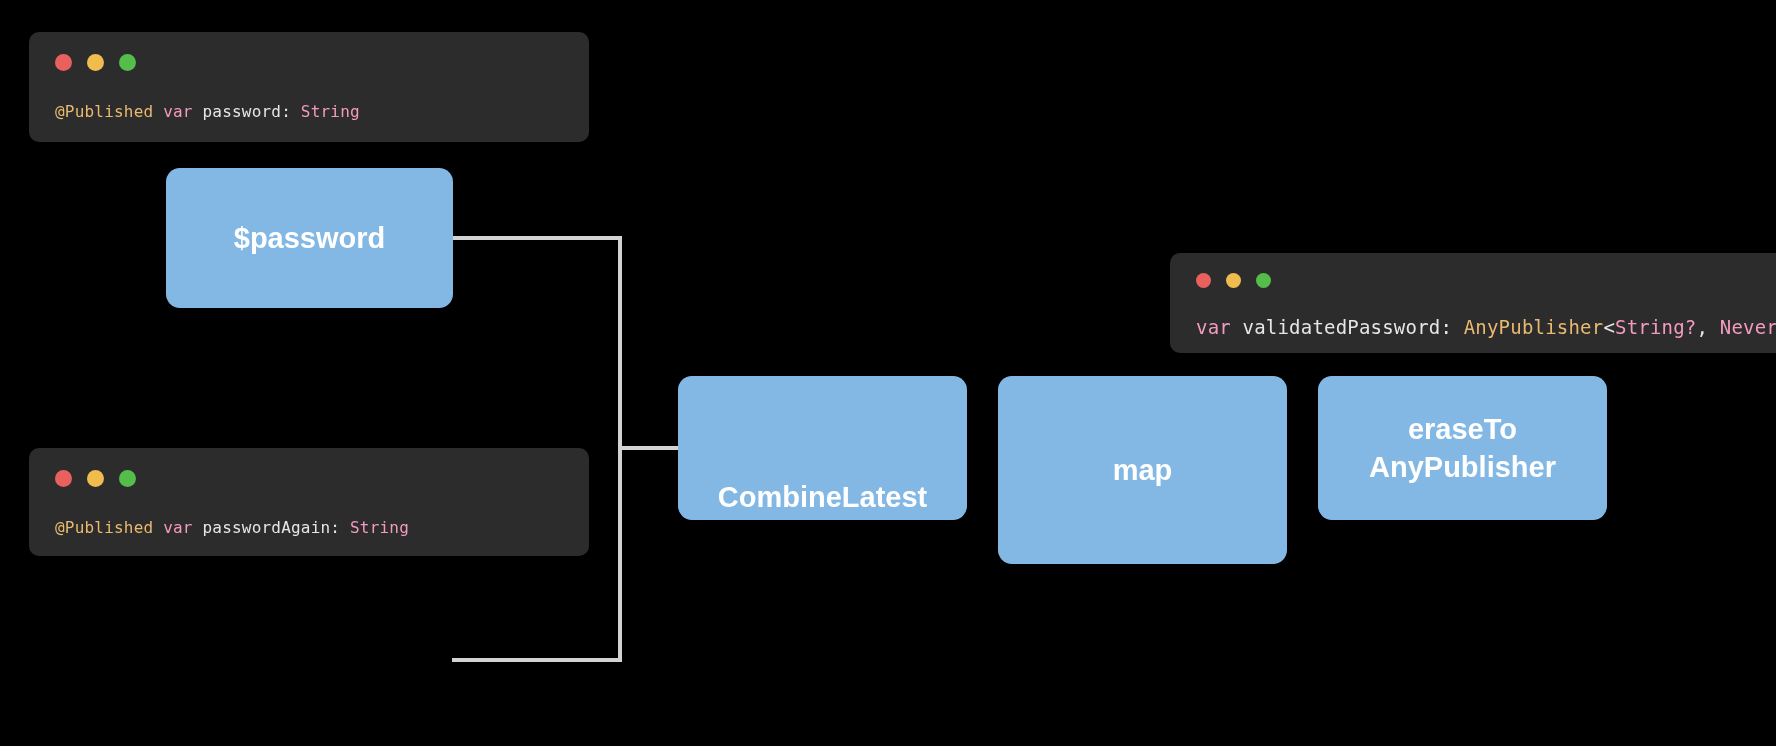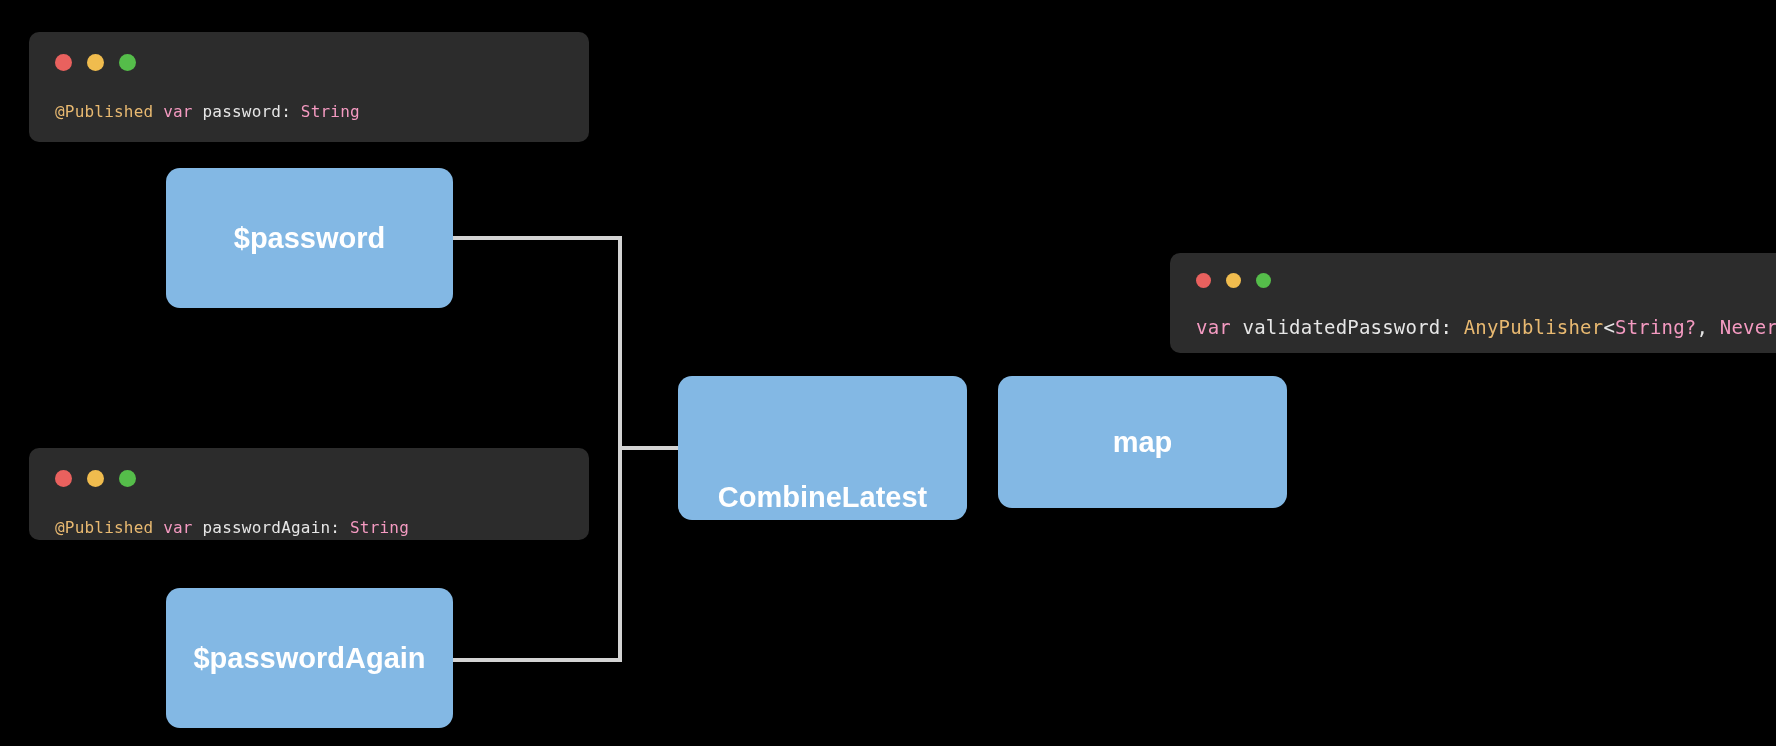--- a/index.html
+++ b/index.html
@@ -54,21 +54,21 @@
   .tok-kw    { color: #f49ac1; }
   .tok-plain { color: #e6e6e6; }
   .tok-type  { color: #f49ac1; }
   .tok-class { color: #e8b971; }
   .tok-punct { color: #e6e6e6; }
 
   
   #code-password       { left: 29px;   top: 32px;  width: 560px; height: 110px; }
   #code-password .code-line       { top: 70px; }
   
-  #code-password-again { left: 29px;   top: 448px; width: 560px; height: 92px; }
+  #code-password-again { left: 29px;   top: 448px; width: 560px; height: 108px; }
   #code-password-again .code-line { top: 70px; }
   
   #code-validated      { left: 1170px; top: 253px; width: 640px; height: 100px; }
   #code-validated .titlebar       { top: 20px; }
   #code-validated .dot            { width: 15px; height: 15px; }
   #code-validated .code-line      { top: 63px; font-size: 19px; }
 
   
   .node {
     position: absolute;
@@ -81,21 +81,21 @@
     color: #ffffff;
     font-weight: bold;
     font-size: 29px;
     line-height: 1.32;
     box-sizing: border-box;
     padding: 4px 10px;
   }
   #node-password        { left: 166px;  top: 168px; width: 287px; height: 140px; }
   #node-password-again  { left: 166px;  top: 588px; width: 287px; height: 140px; }
   #node-combinelatest   { left: 678px;  top: 376px; width: 289px; height: 144px; align-items: flex-end; }
-  #node-map             { left: 998px;  top: 376px; width: 289px; height: 132px; }
+  #node-map             { left: 998px;  top: 376px; width: 289px; height: 188px; }
   #node-erasetoany      { left: 1318px; top: 376px; width: 289px; height: 144px; }
   #node-erasetoany .node-label { white-space: pre-line; }
 
   
   .wire {
     position: absolute;
     background: #d3d3d3;
   }
   .wire-h { height: 4px; }
   .wire-v { width: 4px; }
@@ -139,26 +139,27 @@
 
   <div class="wire wire-h" id="wire-password-h"></div>
   <div class="wire wire-h" id="wire-passwordagain-h"></div>
   <div class="wire wire-v" id="wire-bus-v"></div>
   <div class="wire wire-h" id="wire-combine-h"></div>
 
   <div class="node" id="node-password">
     <span class="node-label">$password</span>
   </div>
 
-  <div class="node" id="node-password-again">
-    <span class="node-label">$passwordAgain</span>
-  </div>
 
   <div class="node" id="node-combinelatest">
     <span class="node-label">CombineLatest</span>
   </div>
 
   <div class="node" id="node-map">
     <span class="node-label">map</span>
   </div>
 
+  <div class="node" id="node-erasetoany">
+    <span class="node-label">eraseTo
+AnyPublisher</span>
+  </div>
 
 </div>
 
 </body></html>

